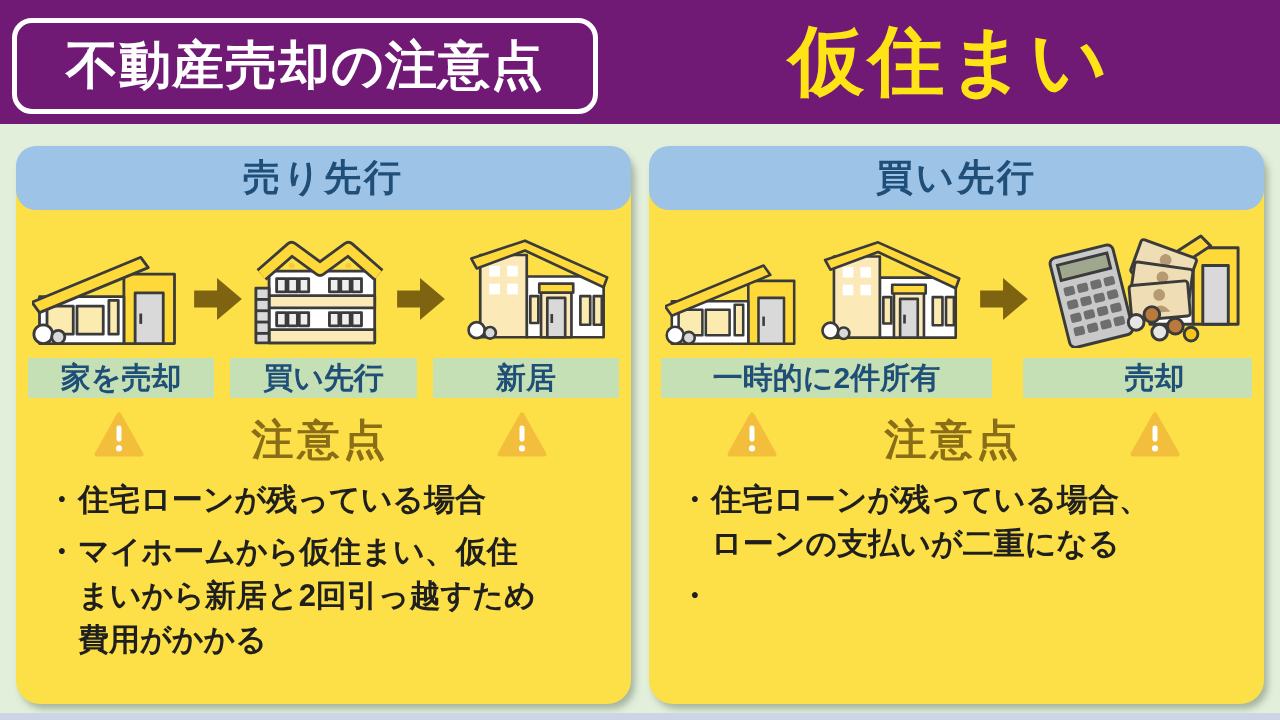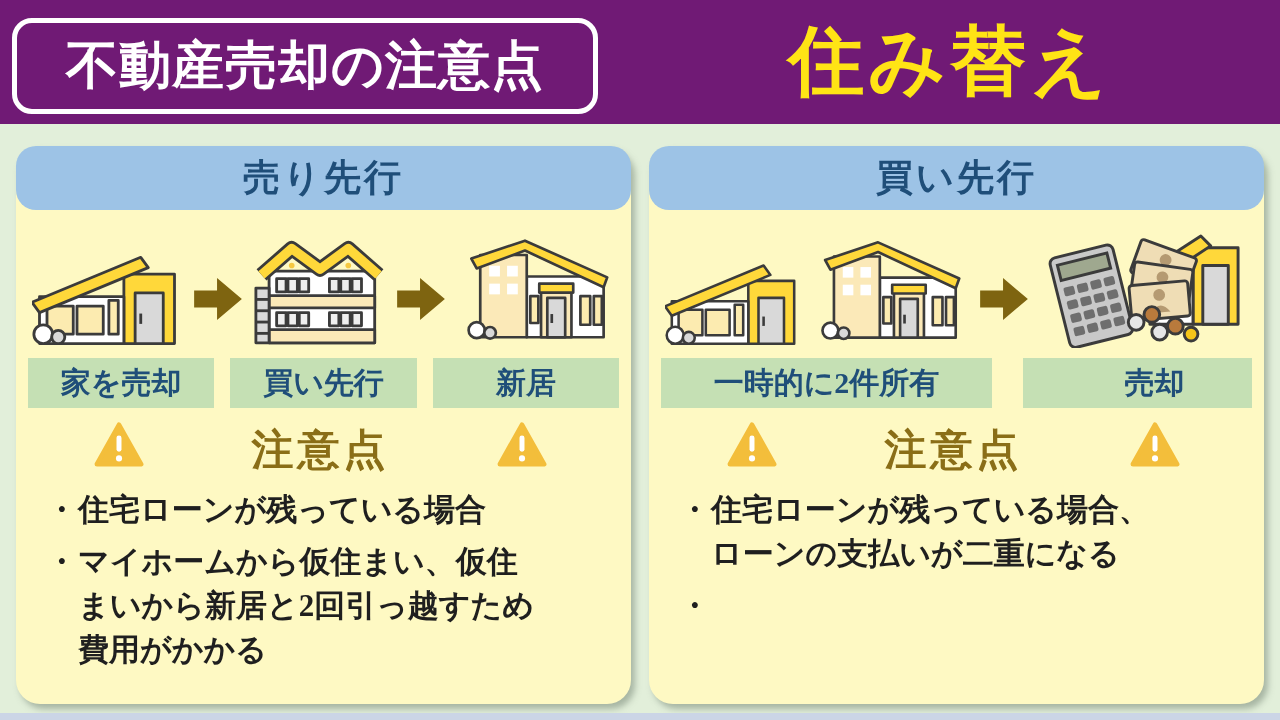--- a/index.html
+++ b/index.html
@@ -13,34 +13,34 @@
              border:5px solid #FFFFFF;border-radius:20px;
              display:flex;align-items:center;justify-content:center;}
   .title-box span{color:#FFFFFF;font-size:52px;font-weight:700;letter-spacing:1px;white-space:nowrap;}
   .main-title{position:absolute;left:640px;top:0;width:620px;height:124px;
               display:flex;align-items:center;justify-content:center;
               color:#FFE415;font-size:76px;font-weight:700;letter-spacing:4px;white-space:nowrap;}
 
   
   .panels{position:absolute;top:146px;left:16px;width:1248px;height:558px;
           display:flex;gap:18px;}
-  .panel{position:relative;width:615px;height:558px;background:#fef9c3;border-radius:24px;
-         box-shadow:4px 5px 6px rgba(110,125,110,0.5);font-family:Liberation Serif, serif;}
+  .panel{position:relative;width:615px;height:558px;background:#fde047;border-radius:24px;
+         box-shadow:4px 5px 6px rgba(110,125,110,0.5);}
   .panel-header{height:64px;background:#9DC3E6;border-radius:20px;
                 display:flex;align-items:center;justify-content:center;
                 color:#1F4E79;font-size:37px;font-weight:700;letter-spacing:3px;}
 
   .flow-row{height:138px;display:flex;align-items:flex-end;justify-content:space-between;
             padding:12px 22px 0 16px;box-sizing:border-box;}
   .flow-row svg{display:block;}
   .arrow-wrap{align-self:center;margin-top:28px;}
   .house-pair{display:flex;align-items:flex-end;gap:10px;}
 
   .labels-row{display:flex;justify-content:space-between;padding:10px 12px 0 12px;}
-  .label-box{background:#C5E0B4;height:50px;display:flex;align-items:center;justify-content:center;
+  .label-box{background:#C5E0B4;height:40px;display:flex;align-items:center;justify-content:center;
              color:#1F4E79;font-size:30px;font-weight:700;white-space:nowrap;}
   .labels-3 .label-box{width:31.5%;}
   .labels-2 .label-box.wide{width:56%;}
   .labels-2 .label-box.narrow{width:33%;padding-left:34px;}
 
   .caution-heading{display:flex;align-items:flex-start;justify-content:space-between;
                    padding:14px 84px 0 78px;}
   .caution-heading .cap{color:#8A6E17;font-size:42px;font-weight:700;letter-spacing:4px;}
 
   ul.cautions{list-style:none;margin:10px 0 0 0;padding:0 14px 0 30px;}
@@ -53,21 +53,21 @@
 </style>
 </head>
 <body>
 
 <div class="stage">
 
   <header class="topbar">
     <div class="title-box">
       <span>不動産売却の注意点</span>
     </div>
-    <div class="main-title">住み替え</div>
+    <div class="main-title">仮住まい</div>
   </header>
 
   <main class="panels">
 
     <section class="panel">
       <div class="panel-header">売り先行</div>
 
       <div class="flow-row">
 
         <span>

